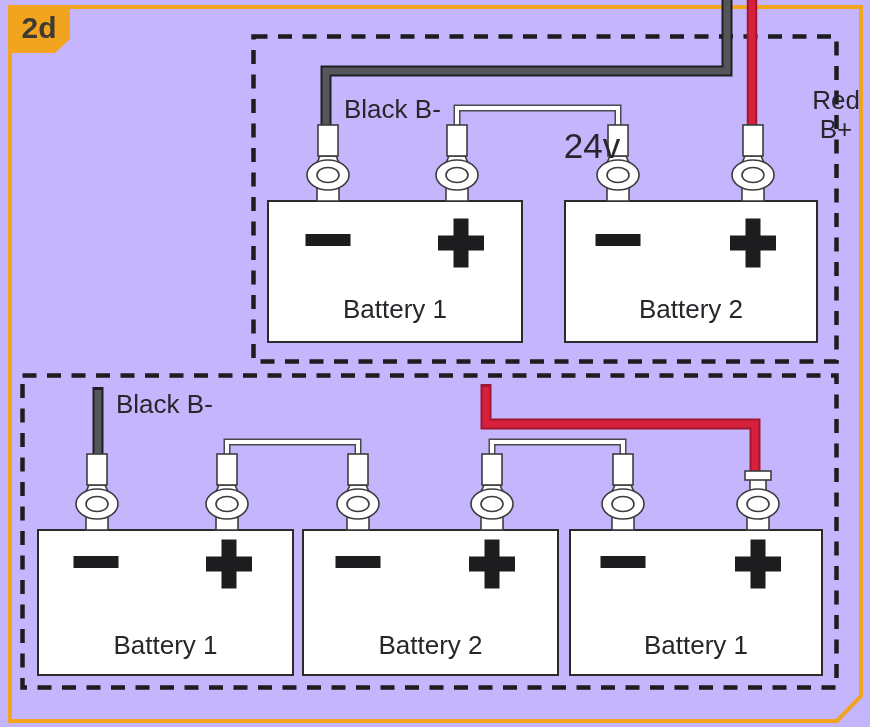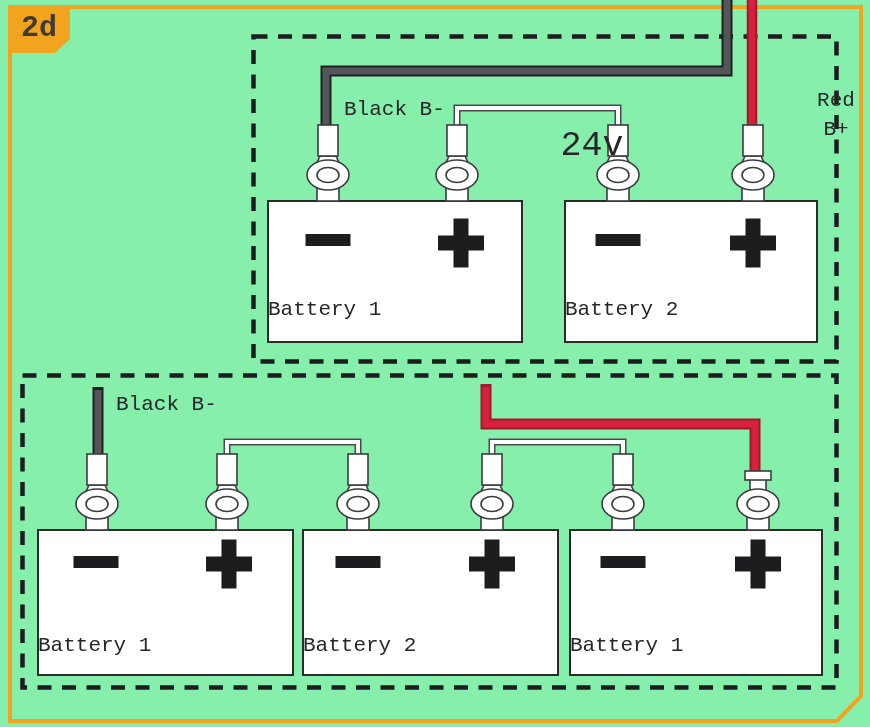--- a/index.html
+++ b/index.html
@@ -1,33 +1,33 @@
 <!DOCTYPE html>
 <html><head>
 <meta charset="utf-8">
 <style>
   html,body{margin:0;padding:0;background:#ffffff;}
   #figure{
     position:relative;
     width:870px;height:727px;
-    background:#86efac;
-    font-family:Liberation Mono, monospace;
+    background:#c4b5fd;
+    font-family:Liberation Sans, sans-serif;
     overflow:hidden;
   }
   #diagram-svg{position:absolute;left:0;top:0;}
   .label{
     position:absolute;
-    font-size:21px;
+    font-size:26px;
     line-height:29px;
     color:#26262b;
     white-space:nowrap;
   }
   .label.center{text-align:center;margin-left:47px;}
   .voltage{font-size:35px;line-height:32px;}
-  .battery-name{text-align:left;}
+  .battery-name{text-align:center;}
   #tab-label{
     position:absolute;left:8px;top:4px;width:62px;height:47px;
     display:flex;align-items:center;justify-content:center;
     font-size:30px;font-weight:bold;color:#3f3b33;
   }
 </style>
 </head>
 <body>
 
 <div id="figure">

